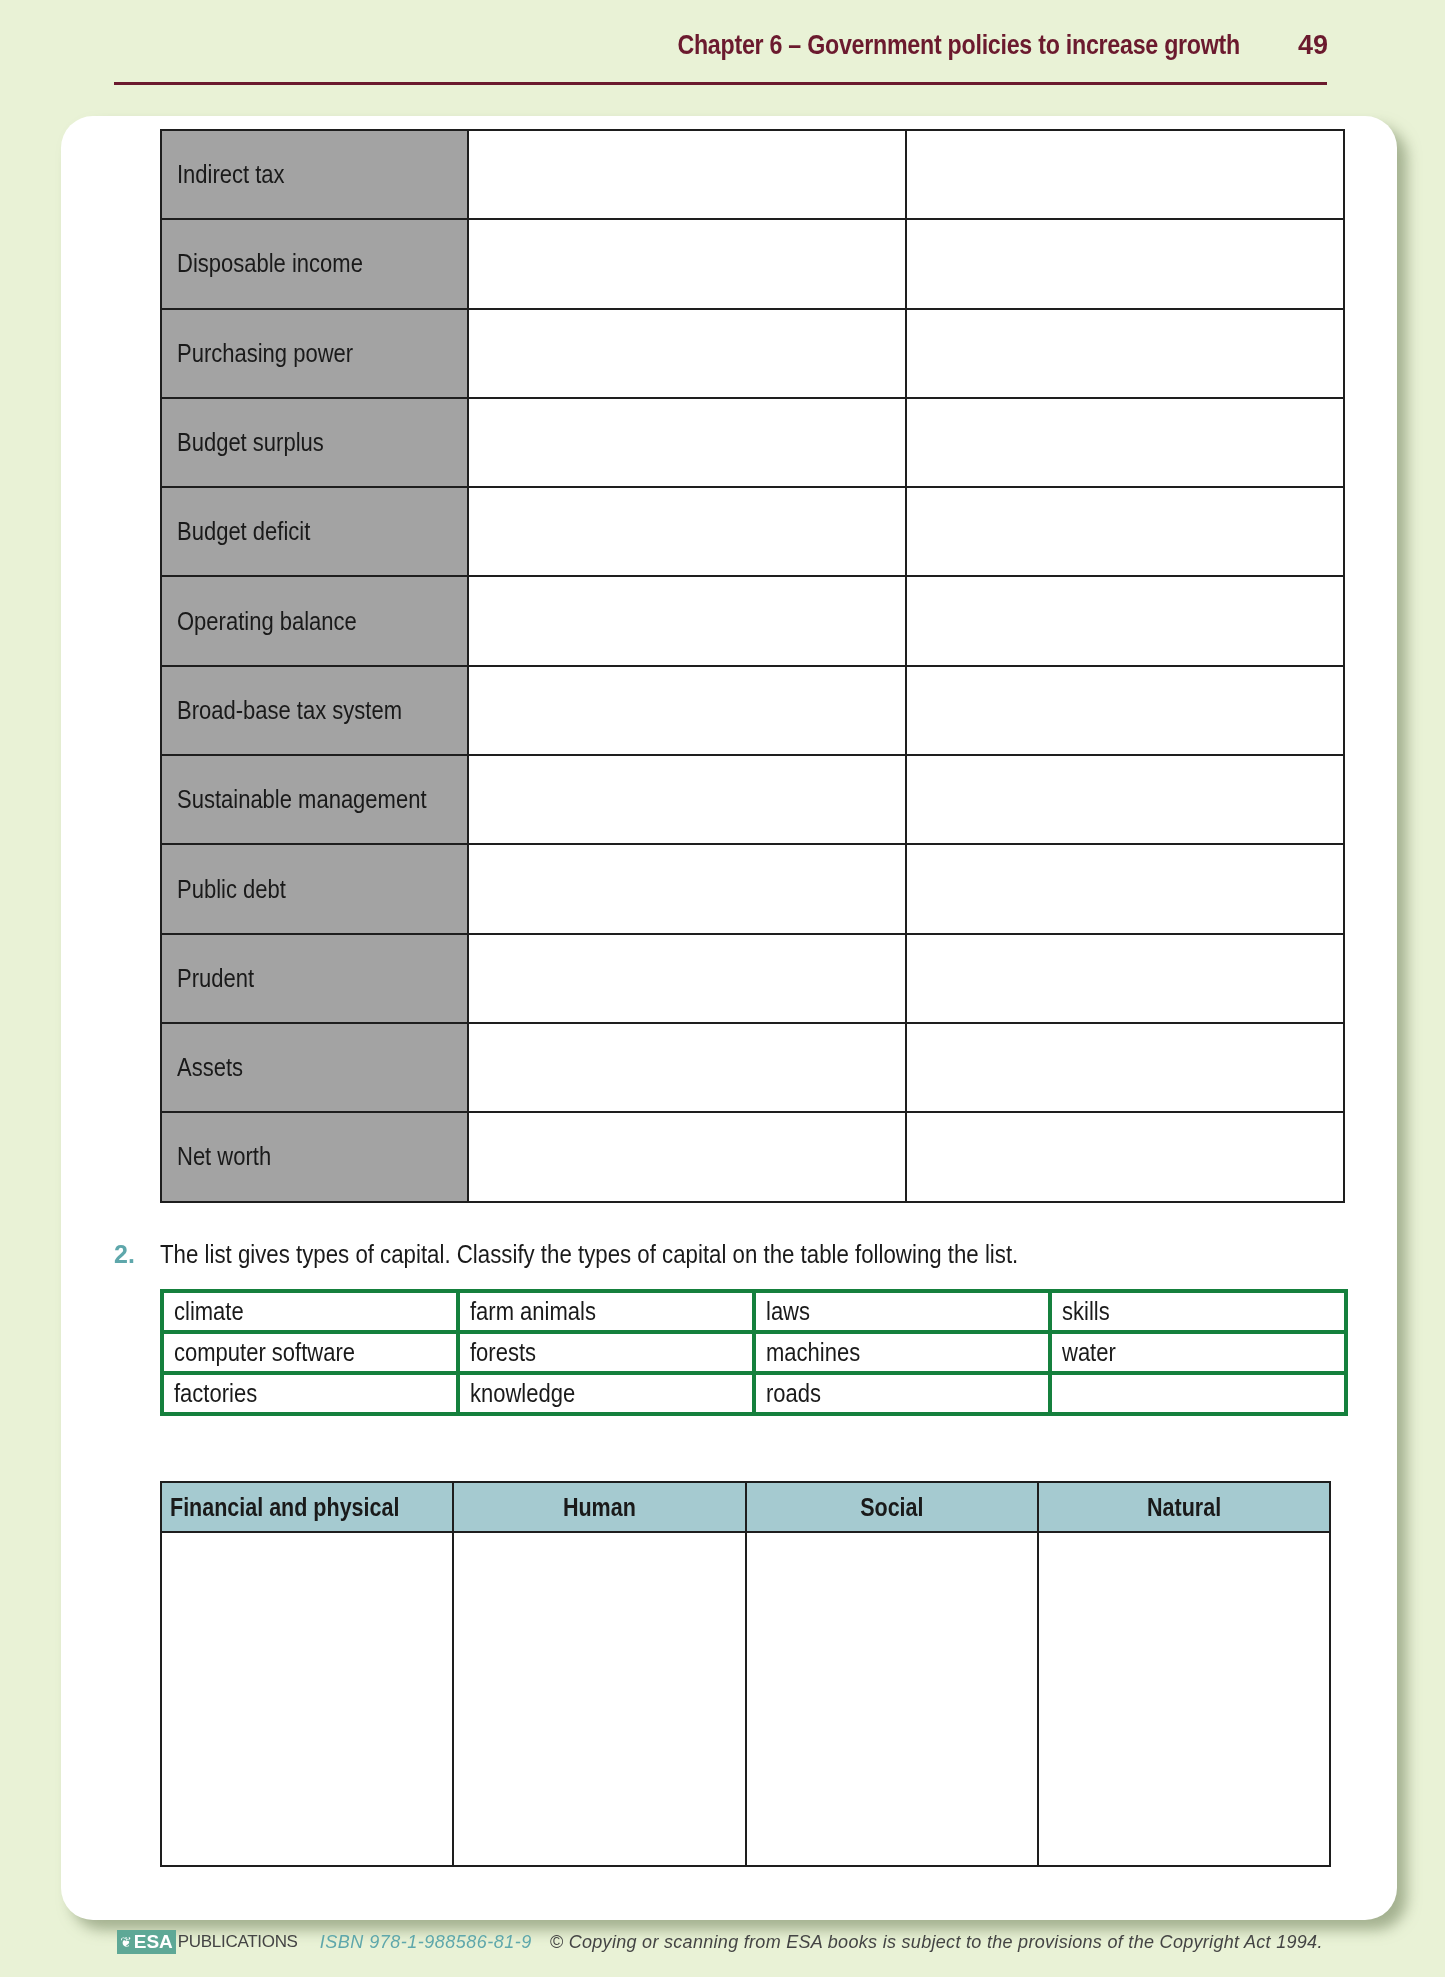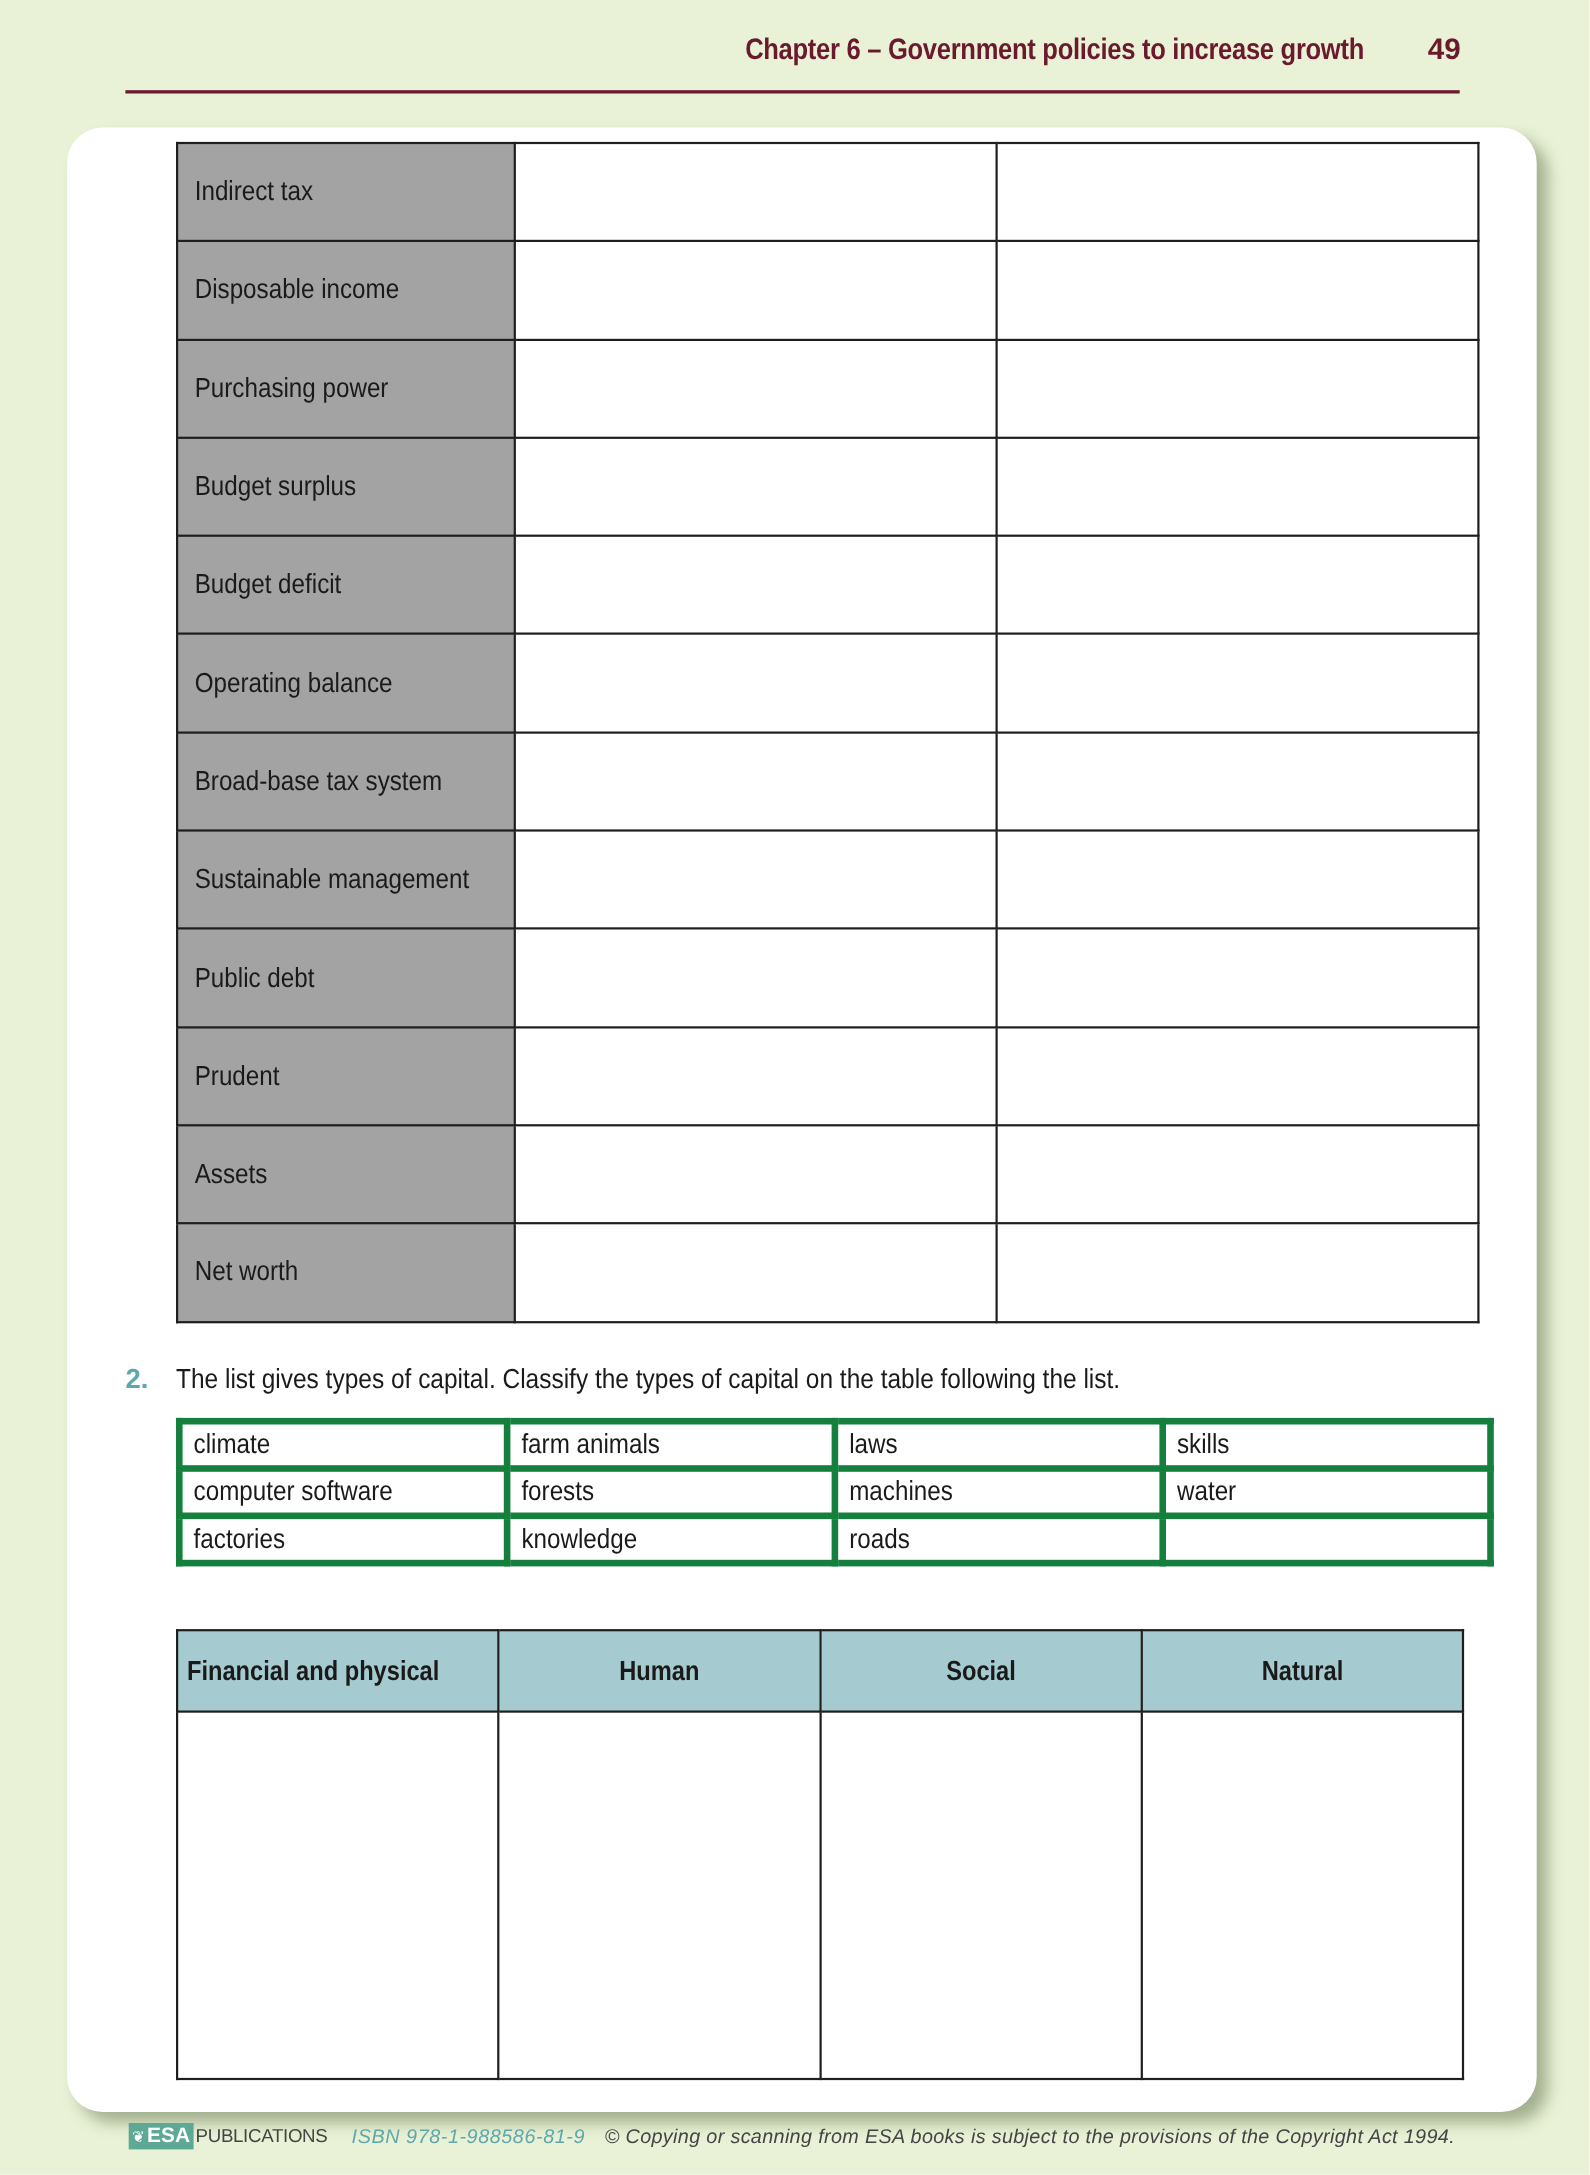--- a/index.html
+++ b/index.html
@@ -36,27 +36,27 @@
   }
   .terms-table td.term span { display: inline-block; transform: scaleX(0.88); transform-origin: left center; white-space: nowrap; }
   .terms-table td.blank { width: 436px; background: #fff; }
   .q2 {
     position: absolute; top: 1240px; left: 114px; font-size: 25px; white-space: nowrap;
   }
   .q2 .q-num { color: #5ea7ab; font-weight: bold; display: inline-block; width: 46px; }
   .q2 .q-text { display: inline-block; transform: scaleX(0.89); transform-origin: left center; }
   .list-table { left: 160px; top: 1289px; width: 1171px; }
   .list-table td {
-    border: 6px solid #15803d; height: 37px; padding: 0 0 0 10px;
+    border: 4px solid #15803d; height: 37px; padding: 0 0 0 10px;
     font-size: 25px; width: 282px; white-space: nowrap; overflow: hidden;
   }
   .list-table td span { display: inline-block; transform: scaleX(0.88); transform-origin: left center; }
   .class-table { left: 160px; top: 1481px; width: 1171px; }
   .class-table th {
-    background: #a5cad0; border: 2px solid #1e1e1e; height: 48px; padding: 12px;
+    background: #a5cad0; border: 2px solid #1e1e1e; height: 48px; padding: 0;
     font-size: 25px; font-weight: bold; white-space: nowrap; overflow: hidden;
   }
   .class-table th span { display: inline-block; transform: scaleX(0.86); }
   .class-table th.first { text-align: left; padding-left: 8px; }
   .class-table th.first span { transform-origin: left center; }
   .class-table td { border: 2px solid #1e1e1e; height: 330px; background: #fff; }
   .footer {
     position: absolute; top: 1930px; left: 117px; font-size: 18px; white-space: nowrap;
     display: flex; align-items: center;
   }

